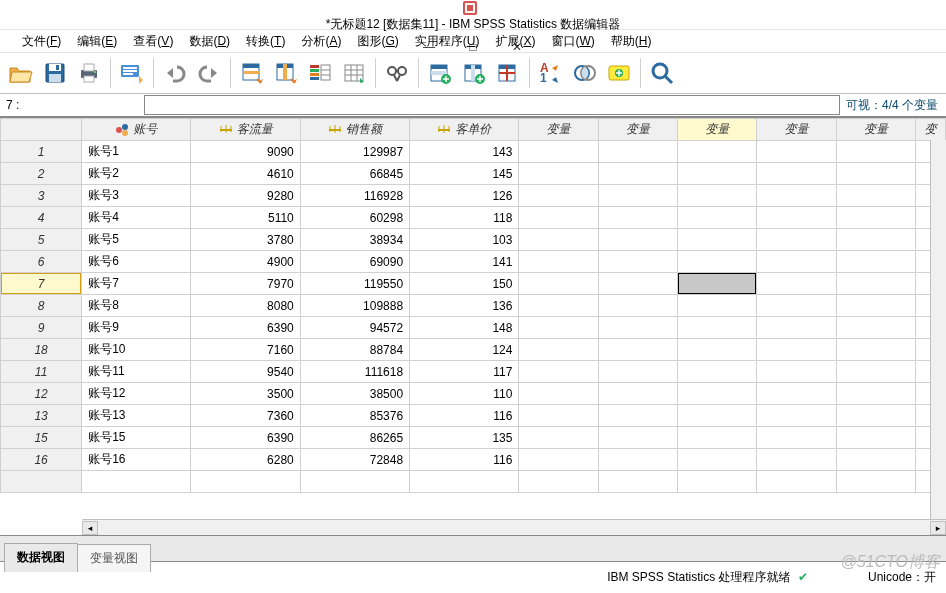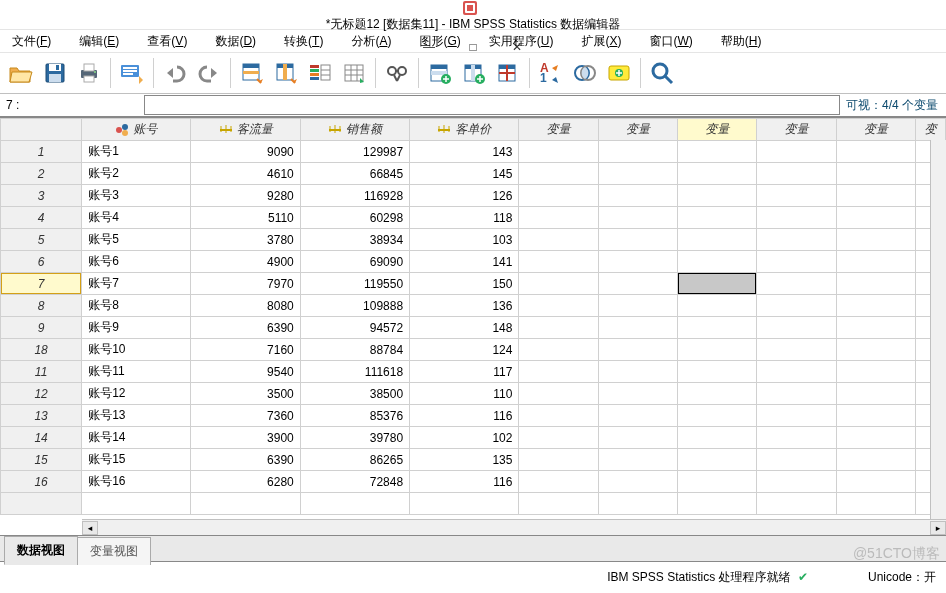--- a/index.html
+++ b/index.html
@@ -2,21 +2,21 @@
 <html><head>
 <meta charset="utf-8">
 <style>
 * { box-sizing: border-box; margin: 0; padding: 0; font-family: "Microsoft YaHei", "Segoe UI", Arial, sans-serif; font-size: 12px; }
 html, body { width: 946px; height: 593px; background: #fff; overflow: hidden; }
 .titlebar { height: 30px; background: #fff; display: flex; align-items: center; padding: 0 4px; border-bottom: 1px solid #e5e5e5; flex-direction: column; }
 .titlebar .appicon { width: 16px; height: 16px; margin-right: 6px; display: flex; align-items: center; justify-content: center; }
 .titlebar .title { flex: 1; color: #000; }
 .winctl { display: flex; }
 .winctl div { width: 44px; height: 28px; display: flex; align-items: center; justify-content: center; color: #333; cursor: pointer; }
-.menubar { height: 22px; display: flex; align-items: center; padding: 0 4px; gap: 12px; background: #fff; }
+.menubar { height: 22px; display: flex; align-items: center; padding: 0 14px; gap: 0; background: #fff; }
 .menubar .mi { padding: 2px 8px; cursor: pointer; color: #000; }
 .menubar .mi u { text-decoration: underline; }
 .toolbar { height: 42px; background: #fff; border-top: 1px solid #e5e5e5; border-bottom: 1px solid #c0c0c0; display: flex; align-items: center; padding: 2px 4px; gap: 0px; }
 .toolbar .tbtn { width: 34px; height: 34px; display: flex; align-items: center; justify-content: center; cursor: pointer; border: 1px solid transparent; }
 .toolbar .sep { width: 1px; height: 30px; background: #d0d0d0; margin: 0 4px; }
 .selbar { height: 24px; display: flex; align-items: center; border-bottom: 2px solid #888; background: #fff; }
 .selbar .lbl { width: 142px; padding-left: 6px; color: #000; }
 .selbar .val { flex: 1; height: 20px; border: 1px solid #888; margin: 0 2px; background: #fff; }
 .selbar .right { width: 104px; text-align: right; padding-right: 8px; color: #0c4a6e; }
 .gridwrap { position: relative; height: 418px; overflow: hidden; border-bottom: 1px solid #888; }
@@ -33,26 +33,26 @@
 .cell { padding: 0 6px; }
 .txt { text-align: left; }
 .num { text-align: right; }
 .selcell { background: #c8c8c8; box-shadow: inset 0 0 0 1px #000; }
 .colh.sel { background: #fffacd; }
 .colh .ic { display: inline-block; width: 14px; height: 14px; vertical-align: middle; margin-right: 4px; }
 .hscroll { position: absolute; bottom: 0; left: 82px; right: 0; height: 16px; background: #f0f0f0; border-top: 1px solid #c0c0c0; display: flex; align-items: center; }
 .hscroll .arrow { width: 16px; height: 14px; background: #e9e9e9; border: 1px solid #c0c0c0; text-align: center; font-size: 9px; line-height: 12px; cursor: pointer; }
 .vscroll { position: absolute; right: 0; top: 22px; bottom: 16px; width: 16px; background: #f0f0f0; border-left: 1px solid #c0c0c0; }
 .viewtabs { height: 26px; background: #e9e9e9; display: flex; align-items: flex-end; border-bottom: 1px solid #888; padding-left: 4px; }
-.viewtabs .vt { padding: 5px 12px; border: 1px solid #aaa; border-bottom: none; background: #f5f5f5; cursor: pointer; margin-right: -1px; position: relative; top: 4px; color: #555; }
+.viewtabs .vt { padding: 5px 12px; border: 1px solid #aaa; border-bottom: none; background: #f5f5f5; cursor: pointer; margin-right: -1px; position: relative; top: 11px; color: #555; }
 .viewtabs .vt.active { background: #e9e9e9; font-weight: bold; color: #000; border-bottom: 1px solid #e9e9e9; }
 .statusbar { height: 24px; display: flex; align-items: flex-end; background: #fff; color: #000; }
 .statusbar .seg { padding: 0 10px; }
 .statusbar .fill { flex: 1; }
-.watermark { position: absolute; right: 6px; bottom: 30px; color: #bbb; font-size: 14px; z-index: 50; }
+.watermark { position: absolute; right: 6px; bottom: 20px; color: #bbb; font-size: 16px; font-style: italic; z-index: 50; }
 </style>
 </head>
 <body>
 
 <div class="titlebar">
   <span class="appicon">
     <svg width="16" height="16">
         <rect x="1" y="1" width="14" height="14" rx="2" fill="#d9534f"></rect>
         <rect x="3" y="3" width="10" height="10" rx="1" fill="#fff"></rect>
         <rect x="5" y="5" width="6" height="6" fill="#d9534f"></rect>
@@ -434,33 +434,20 @@
             <td class="cell num">85376</td>
             <td class="cell num">116</td>
             <td class="cell"></td>
             <td class="cell"></td>
             <td class="cell"></td>
             <td class="cell"></td>
             <td class="cell"></td>
             <td class="cell"></td>
           </tr>
           <tr>
-            <th class="rowhdr">14</th>
-            <td class="cell txt">账号14</td>
-            <td class="cell num">3900</td>
-            <td class="cell num">39780</td>
-            <td class="cell num">102</td>
-            <td class="cell"></td>
-            <td class="cell"></td>
-            <td class="cell"></td>
-            <td class="cell"></td>
-            <td class="cell"></td>
-            <td class="cell"></td>
-          </tr>
-          <tr>
             <th class="rowhdr">15</th>
             <td class="cell txt">账号15</td>
             <td class="cell num">6390</td>
             <td class="cell num">86265</td>
             <td class="cell num">135</td>
             <td class="cell"></td>
             <td class="cell"></td>
             <td class="cell"></td>
             <td class="cell"></td>
             <td class="cell"></td>

